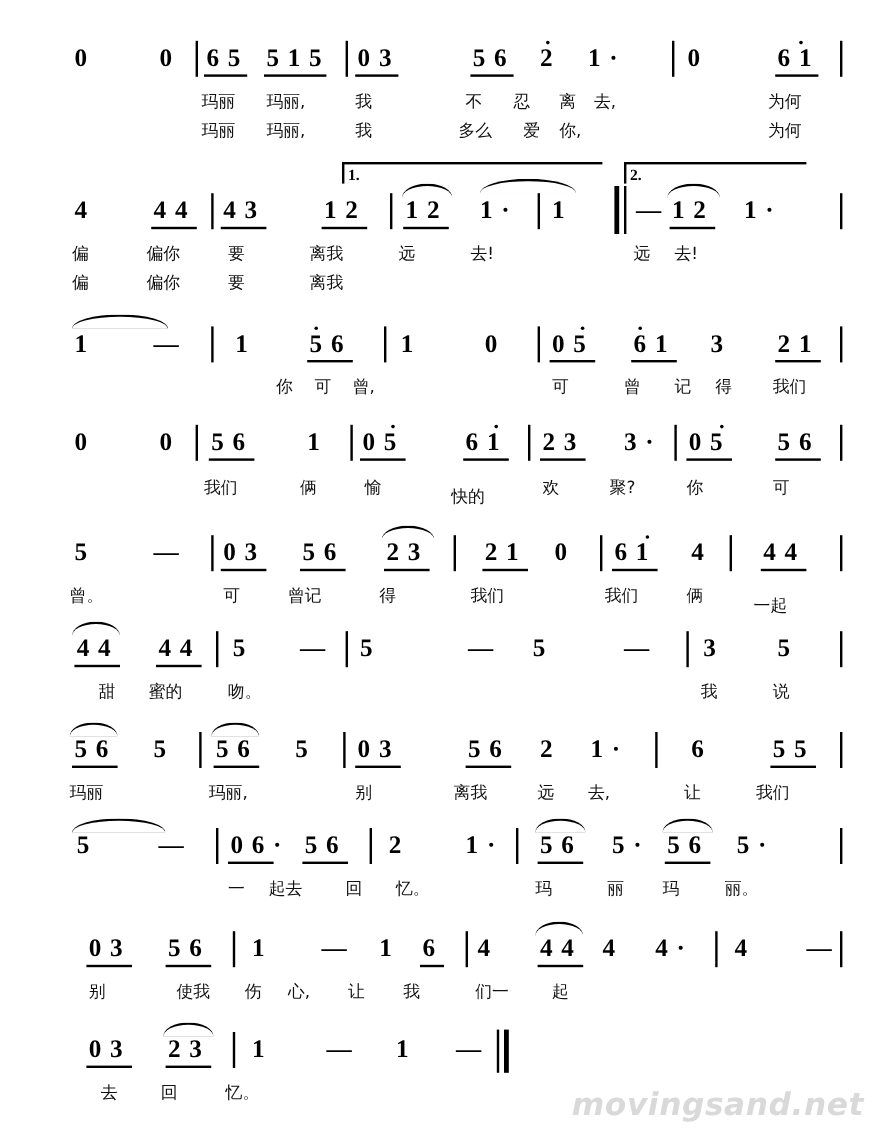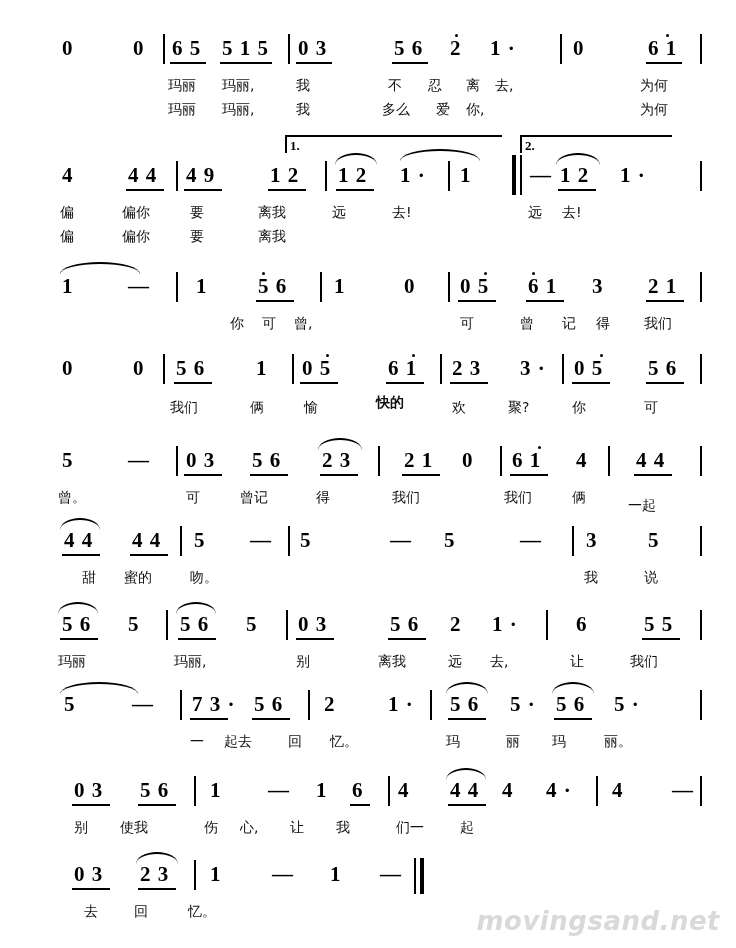--- a/index.html
+++ b/index.html
@@ -155,21 +155,21 @@
       <span>1.</span>
     </div>
     <div class="volta" style="left:520px;top:0px;width:150px;">
       <span>2.</span>
     </div>
 
     <div class="note" style="left:62px;top:30px;">4</div>
     <div class="note" style="left:128px;top:30px;">4 4</div>
     <div class="beam" style="left:126px;top:54px;width:38px;"></div>
     <div class="bar" style="left:176px;top:26px;height:30px;"></div>
-    <div class="note" style="left:186px;top:30px;">4 9</div>
+    <div class="note" style="left:186px;top:30px;">4 3</div>
     <div class="beam" style="left:184px;top:54px;width:38px;"></div>
     <div class="note" style="left:270px;top:30px;">1 2</div>
     <div class="beam" style="left:268px;top:54px;width:38px;"></div>
     <div class="bar" style="left:325px;top:26px;height:30px;"></div>
     <div class="note" style="left:338px;top:30px;">1 2</div>
     <div class="beam" style="left:336px;top:54px;width:38px;"></div>
     <div class="slur" style="left:335px;top:18px;width:42px;"></div>
     <div class="note" style="left:400px;top:30px;">1 ·</div>
     <div class="bar" style="left:448px;top:26px;height:30px;"></div>
     <div class="note" style="left:460px;top:30px;">1</div>
@@ -256,21 +256,21 @@
     <div class="note" style="left:574px;top:10px;">0 5</div>
     <div class="beam" style="left:572px;top:34px;width:38px;"></div>
     <div class="dot" style="left:600px;top:6px;"></div>
     <div class="note" style="left:648px;top:10px;">5 6</div>
     <div class="beam" style="left:646px;top:34px;width:38px;"></div>
     <div class="bar" style="left:700px;top:6px;height:30px;"></div>
 
     <div class="lyr" style="left:170px;top:52px;">我们</div>
     <div class="lyr" style="left:250px;top:52px;">俩</div>
     <div class="lyr" style="left:304px;top:52px;">愉</div>
-    <div class="lyr" style="left:376px;top:47px;font-weight:bold;">快的</div>
+    <div class="lyr" style="left:376px;top:59px;">快的</div>
     <div class="lyr" style="left:452px;top:52px;">欢</div>
     <div class="lyr" style="left:508px;top:52px;">聚?</div>
     <div class="lyr" style="left:572px;top:52px;">你</div>
     <div class="lyr" style="left:644px;top:52px;">可</div>
   </div>
 
   <div class="system" style="position:absolute;left:0;top:432px;width:736px;height:90px;">
     <div class="note" style="left:62px;top:18px;">5</div>
     <div class="note" style="left:128px;top:18px;">—</div>
     <div class="bar" style="left:176px;top:14px;height:30px;"></div>
@@ -362,21 +362,21 @@
     <div class="lyr" style="left:490px;top:58px;">去,</div>
     <div class="lyr" style="left:570px;top:58px;">让</div>
     <div class="lyr" style="left:630px;top:58px;">我们</div>
   </div>
 
   <div class="system" style="position:absolute;left:0;top:676px;width:736px;height:90px;">
     <div class="note" style="left:64px;top:18px;">5</div>
     <div class="slur" style="left:60px;top:6px;width:78px;"></div>
     <div class="note" style="left:132px;top:18px;">—</div>
     <div class="bar" style="left:180px;top:14px;height:30px;"></div>
-    <div class="note" style="left:192px;top:18px;">7 3 ·</div>
+    <div class="note" style="left:192px;top:18px;">0 6 ·</div>
     <div class="beam" style="left:190px;top:42px;width:38px;"></div>
     <div class="note" style="left:254px;top:18px;">5 6</div>
     <div class="beam" style="left:252px;top:42px;width:38px;"></div>
     <div class="bar" style="left:308px;top:14px;height:30px;"></div>
     <div class="note" style="left:324px;top:18px;">2</div>
     <div class="note" style="left:388px;top:18px;">1 ·</div>
     <div class="bar" style="left:430px;top:14px;height:30px;"></div>
     <div class="note" style="left:450px;top:18px;">5 6</div>
     <div class="beam" style="left:448px;top:42px;width:38px;"></div>
     <div class="slur" style="left:446px;top:6px;width:42px;"></div>
@@ -414,21 +414,21 @@
     <div class="beam" style="left:448px;top:42px;width:38px;"></div>
     <div class="slur" style="left:446px;top:6px;width:40px;"></div>
     <div class="note" style="left:502px;top:18px;">4</div>
     <div class="note" style="left:546px;top:18px;">4 ·</div>
     <div class="bar" style="left:596px;top:14px;height:30px;"></div>
     <div class="note" style="left:612px;top:18px;">4</div>
     <div class="note" style="left:672px;top:18px;">—</div>
     <div class="bar" style="left:700px;top:14px;height:30px;"></div>
 
     <div class="lyr" style="left:74px;top:58px;">别</div>
-    <div class="lyr" style="left:120px;top:58px;">使我</div>
+    <div class="lyr" style="left:147px;top:58px;">使我</div>
     <div class="lyr" style="left:204px;top:58px;">伤</div>
     <div class="lyr" style="left:240px;top:58px;">心,</div>
     <div class="lyr" style="left:290px;top:58px;">让</div>
     <div class="lyr" style="left:336px;top:58px;">我</div>
     <div class="lyr" style="left:396px;top:58px;">们一</div>
     <div class="lyr" style="left:460px;top:58px;">起</div>
   </div>
 
   <div class="system" style="position:absolute;left:0;top:848px;width:736px;height:90px;">
     <div class="note" style="left:74px;top:16px;">0 3</div>

